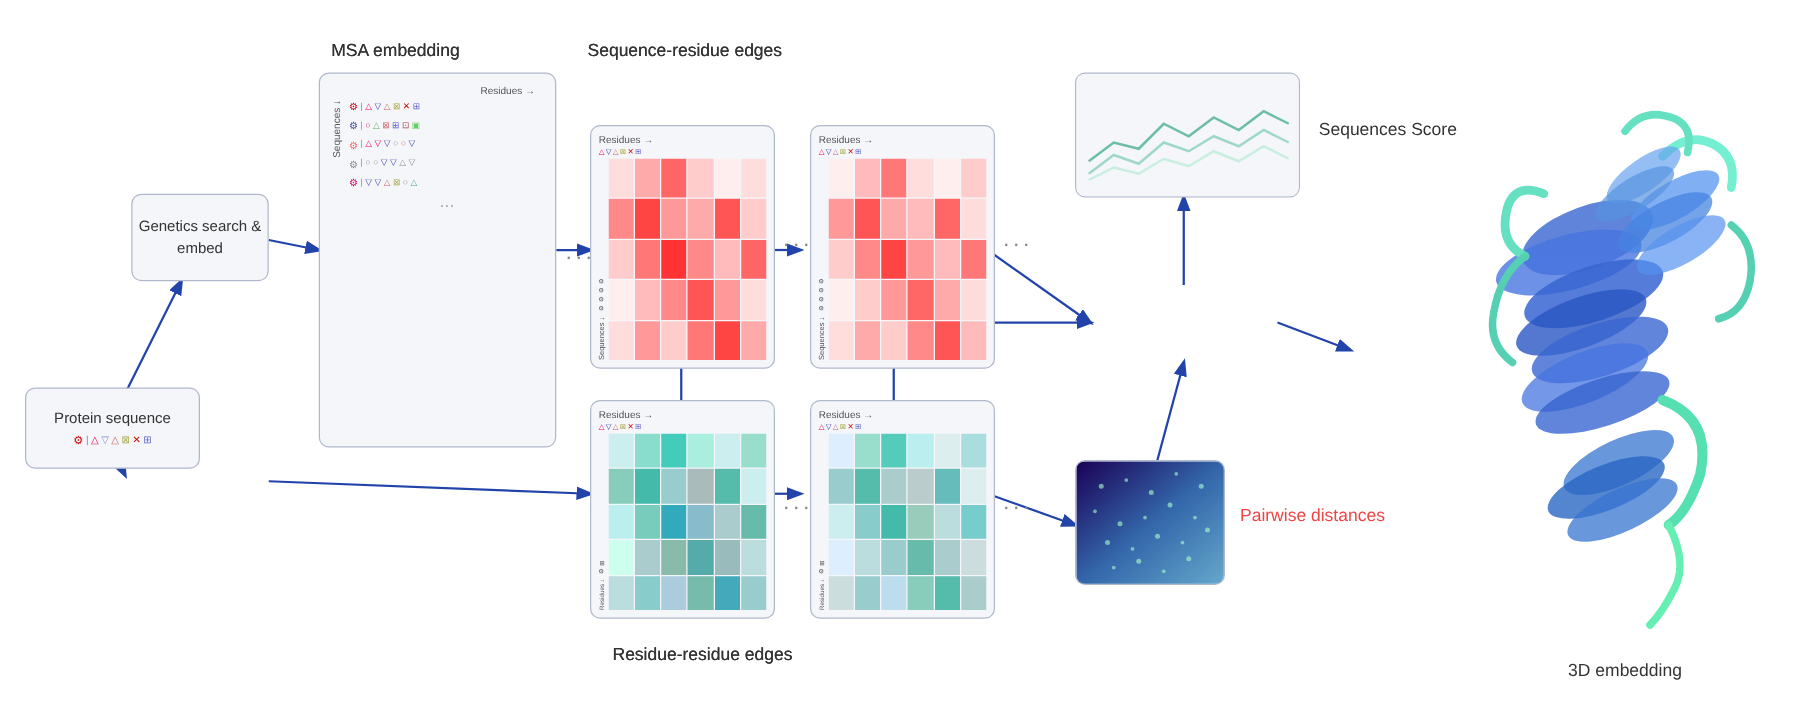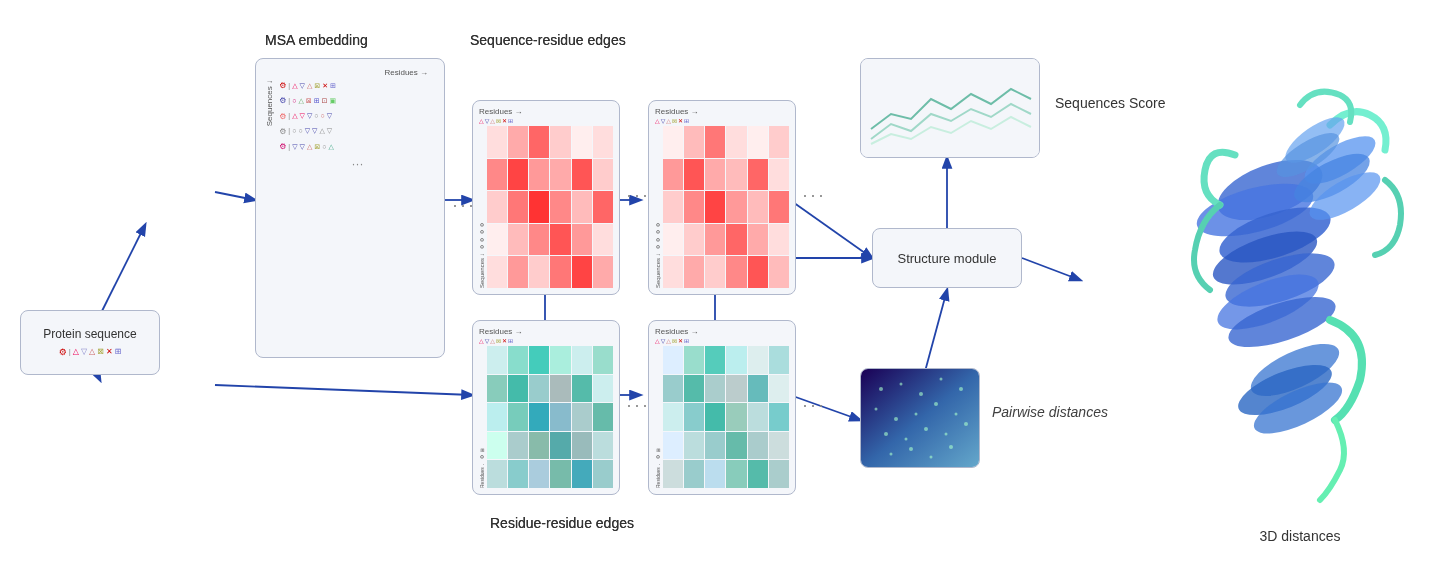--- a/index.html
+++ b/index.html
@@ -257,20 +257,23 @@
       <span style="color:#888; font-size:8px;">|</span>
       <span style="color:#e05; font-size:8px;">△</span>
       <span style="color:#88c; font-size:8px;">▽</span>
       <span style="color:#c66; font-size:8px;">△</span>
       <span style="color:#aa4; font-size:8px;">⊠</span>
       <span style="color:#c00; font-size:8px;">✕</span>
       <span style="color:#66c; font-size:8px;">⊞</span>
     </div>
   </div>
 
+  <div class="box genetics-box">
+    <span style="font-size:12px;">Genetics search &amp; embed</span>
+  </div>
 
 
   <div class="box msa-box" style="left:255px; top:58px; width:190px; height:300px; flex-direction:column; padding:8px; justify-content:flex-start; align-items:center;">
 
     <div style="font-size:8px; color:#555; align-self:flex-end; margin-right:8px; margin-bottom:2px;">Residues →</div>
 
     <div style="display:flex; width:100%; align-items:flex-start;">
       <div style="writing-mode:vertical-rl; transform:rotate(180deg); font-size:8px; color:#555; margin-right:4px;">Sequences ↓</div>
       <div style="flex:1;">
 
@@ -559,23 +562,20 @@
       <rect width="180" height="100" fill="#f4f6fa"></rect>
       <polyline points="10,70 30,55 50,60 70,40 90,50 110,35 130,45 150,30 170,40" stroke="#6dbda8" stroke-width="2" fill="none"></polyline>
       <polyline points="10,80 30,65 50,72 70,55 90,62 110,50 130,58 150,45 170,55" stroke="#a0d8c8" stroke-width="2" fill="none"></polyline>
       <polyline points="10,85 30,75 50,80 70,68 90,74 110,62 130,70 150,58 170,68" stroke="#c8eedf" stroke-width="2" fill="none"></polyline>
     </svg>
   </div>
   <div class="conf-label">
     <span style="font-size:14px; color:#333;">Sequences Score</span>
   </div>
 
-  <div class="structure-box">
-    <span>Structure module</span>
-  </div>
 
   <div class="pairwise-box">
     <svg width="120" height="100">
       <defs>
         <linearGradient id="pairGrad" x1="0%" y1="0%" x2="100%" y2="100%">
           <stop offset="0%" style="stop-color:#1a0055;stop-opacity:1"></stop>
           <stop offset="50%" style="stop-color:#3366aa;stop-opacity:1"></stop>
           <stop offset="100%" style="stop-color:#66aacc;stop-opacity:1"></stop>
         </linearGradient>
       </defs>
@@ -598,21 +598,21 @@
           <circle cx="85" cy="65" r="1.5"></circle>
           <circle cx="105" cy="55" r="2"></circle>
         <circle cx="30" cy="85" r="1.5"></circle>
           <circle cx="50" cy="80" r="2"></circle>
           <circle cx="70" cy="88" r="1.5"></circle>
         <circle cx="90" cy="78" r="2"></circle>
       </g>
     </svg>
   </div>
   <div class="pairwise-label">
-    <span style="font-size:14px; color:#404040;font-style:italic;">Pairwise distances</span>
+    <span style="font-size:14px; color:#ef4444;">Pairwise distances</span>
   </div>
 
   <div class="protein-3d">
     <svg viewBox="0 0 340 490" width="340" height="490">
 
       <g opacity="0.9">
 
         <ellipse cx="190" cy="150" rx="55" ry="25" fill="#2255cc" opacity="0.8" transform="rotate(-20 190 150)"></ellipse>
         <ellipse cx="175" cy="170" rx="60" ry="22" fill="#3366dd" opacity="0.8" transform="rotate(-15 175 170)"></ellipse>
         <ellipse cx="195" cy="195" rx="58" ry="22" fill="#2255cc" opacity="0.85" transform="rotate(-18 195 195)"></ellipse>
@@ -639,21 +639,21 @@
 
         <path d="M 305 140 Q 325 155 320 185 Q 315 210 295 215" stroke="#44ccaa" stroke-width="6" fill="none" stroke-linecap="round"></path>
 
         <ellipse cx="235" cy="100" rx="35" ry="13" fill="#5599ee" opacity="0.7" transform="rotate(-35 235 100)"></ellipse>
         <ellipse cx="228" cy="115" rx="36" ry="13" fill="#4488dd" opacity="0.7" transform="rotate(-32 228 115)"></ellipse>
       </g>
     </svg>
   </div>
 
   <div class="structure-3d-label">
-    <span style="font-size:14px; color:#333;">3D distances</span>
+    <span style="font-size:14px; color:#333;">3D embedding</span>
   </div>
 
   <div style="position:absolute; left:470px; top:32px; font-size:14px; color:#333;">Sequence-residue edges</div>
 
   <div style="position:absolute; left:265px; top:32px; font-size:14px; color:#333;">MSA embedding</div>
 
   <div style="position:absolute; left:490px; top:515px; font-size:14px; color:#333;">Residue-residue edges</div>
 
 </div>
 

